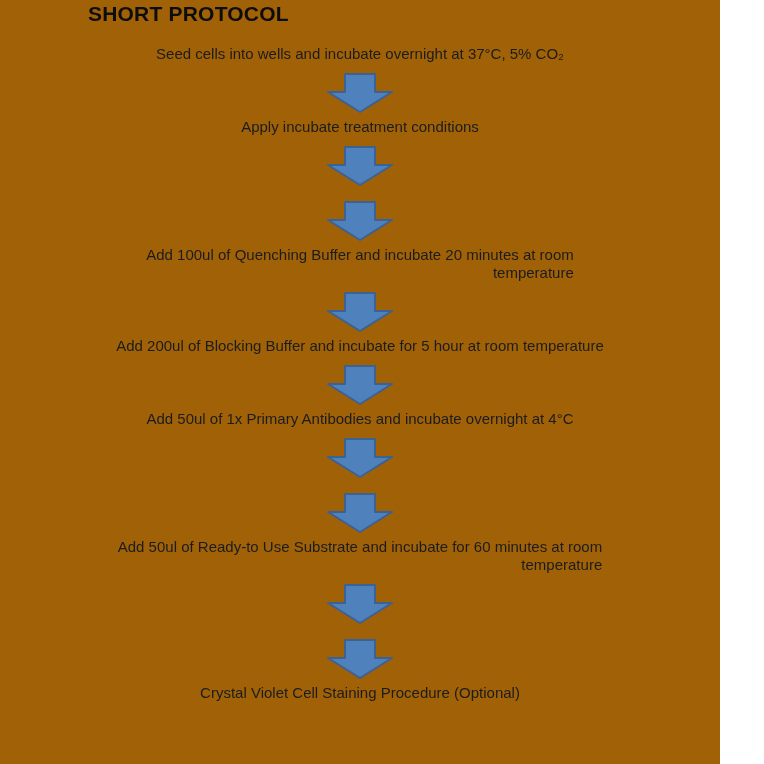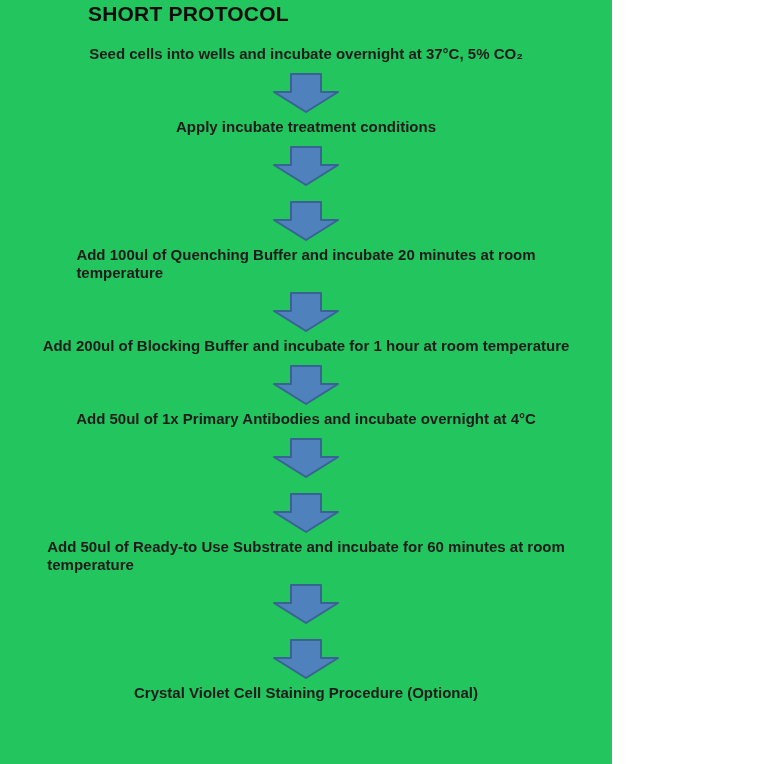--- a/index.html
+++ b/index.html
@@ -2,23 +2,23 @@
 <html style="--arrow-fill: #4f81bd; --arrow-border: #3a6293;"><head>
 <meta charset="utf-8">
 <style>
   html, body {
     margin: 0;
     padding: 0;
     background: #ffffff;
   }
   .page {
     position: relative;
-    width: 612px;
+    width: 720px;
     height: 764px;
-    background: #22c55e;
+    background: #a16207;
     overflow: hidden;
     font-family: "Liberation Sans", "DejaVu Sans", sans-serif;
   }
   .title {
     position: absolute;
     left: 88px;
     top: 2px;
     font-size: 21px;
     font-weight: bold;
     color: #0d0d0d;
@@ -28,24 +28,24 @@
   .flow {
     position: absolute;
     top: 45px;
     left: 0;
     right: 0;
     display: flex;
     flex-direction: column;
     align-items: center;
   }
   .step {
-    text-align: left;
+    text-align: right;
     color: #1c1c1c;
     font-size: 15px;
-    font-weight: bold;
+    font-weight: normal;
     line-height: 18px;
   }
   .step .line {
     white-space: nowrap;
   }
   .arrow {
     display: block;
     margin: 10px 0 5px 0;
     width: 66px;
     height: 40px;
@@ -93,21 +93,21 @@
 <div class="step">
         <div class="line">Add 100ul of Quenching Buffer and incubate 20 minutes at room</div>
         <div class="line">temperature</div>
       </div>
   <span class="arrow">
     <svg viewBox="0 0 66 40" aria-hidden="true">
       <polygon points="18,1 48,1 48,19 65,19 33,39 1,19 18,19"></polygon>
     </svg>
   </span>
 <div class="step">
-        <div class="line">Add 200ul of Blocking Buffer and incubate for 1 hour at room temperature</div>
+        <div class="line">Add 200ul of Blocking Buffer and incubate for 5 hour at room temperature</div>
       </div>
   <span class="arrow">
     <svg viewBox="0 0 66 40" aria-hidden="true">
       <polygon points="18,1 48,1 48,19 65,19 33,39 1,19 18,19"></polygon>
     </svg>
   </span>
 <div class="step">
         <div class="line">Add 50ul of 1x Primary Antibodies and incubate overnight at 4°C</div>
       </div>
   <span class="arrow">

